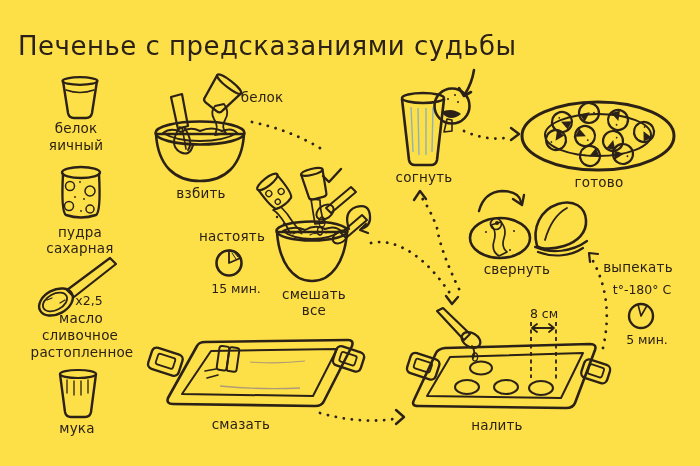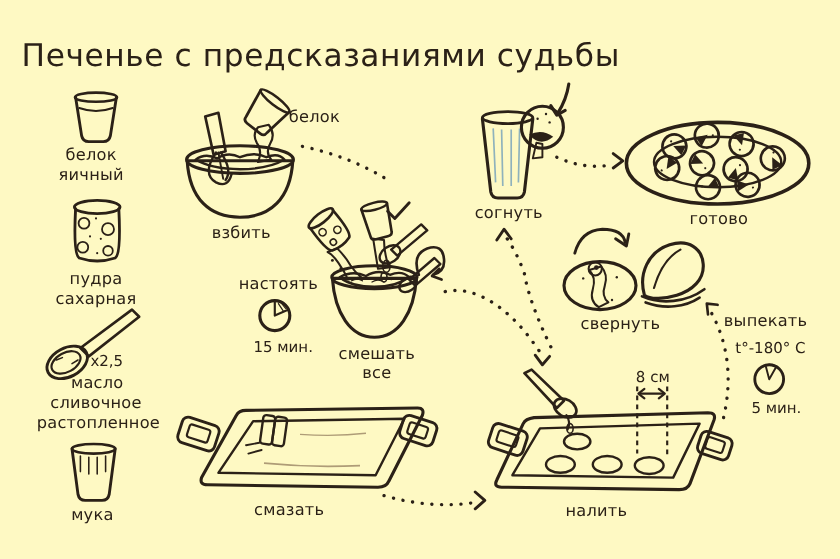--- a/index.html
+++ b/index.html
@@ -1,19 +1,19 @@
 <!DOCTYPE html>
 <html><head>
 <meta charset="utf-8">
 <style>
   html,body{margin:0;padding:0;}
   .canvas{
     position:relative;
     width:700px;height:466px;
-    background:#fef9c3;
+    background:#fde047;
     overflow:hidden;
     font-family:"DejaVu Sans",sans-serif;
     text-align:center;
   }
   svg text{
     font-family:"DejaVu Sans",sans-serif;
     fill:#2B2117;
   }
   .title{font-size:26px;letter-spacing:0.5px;}
   .lbl{font-size:13.5px;text-anchor:middle;letter-spacing:0.2px;}

